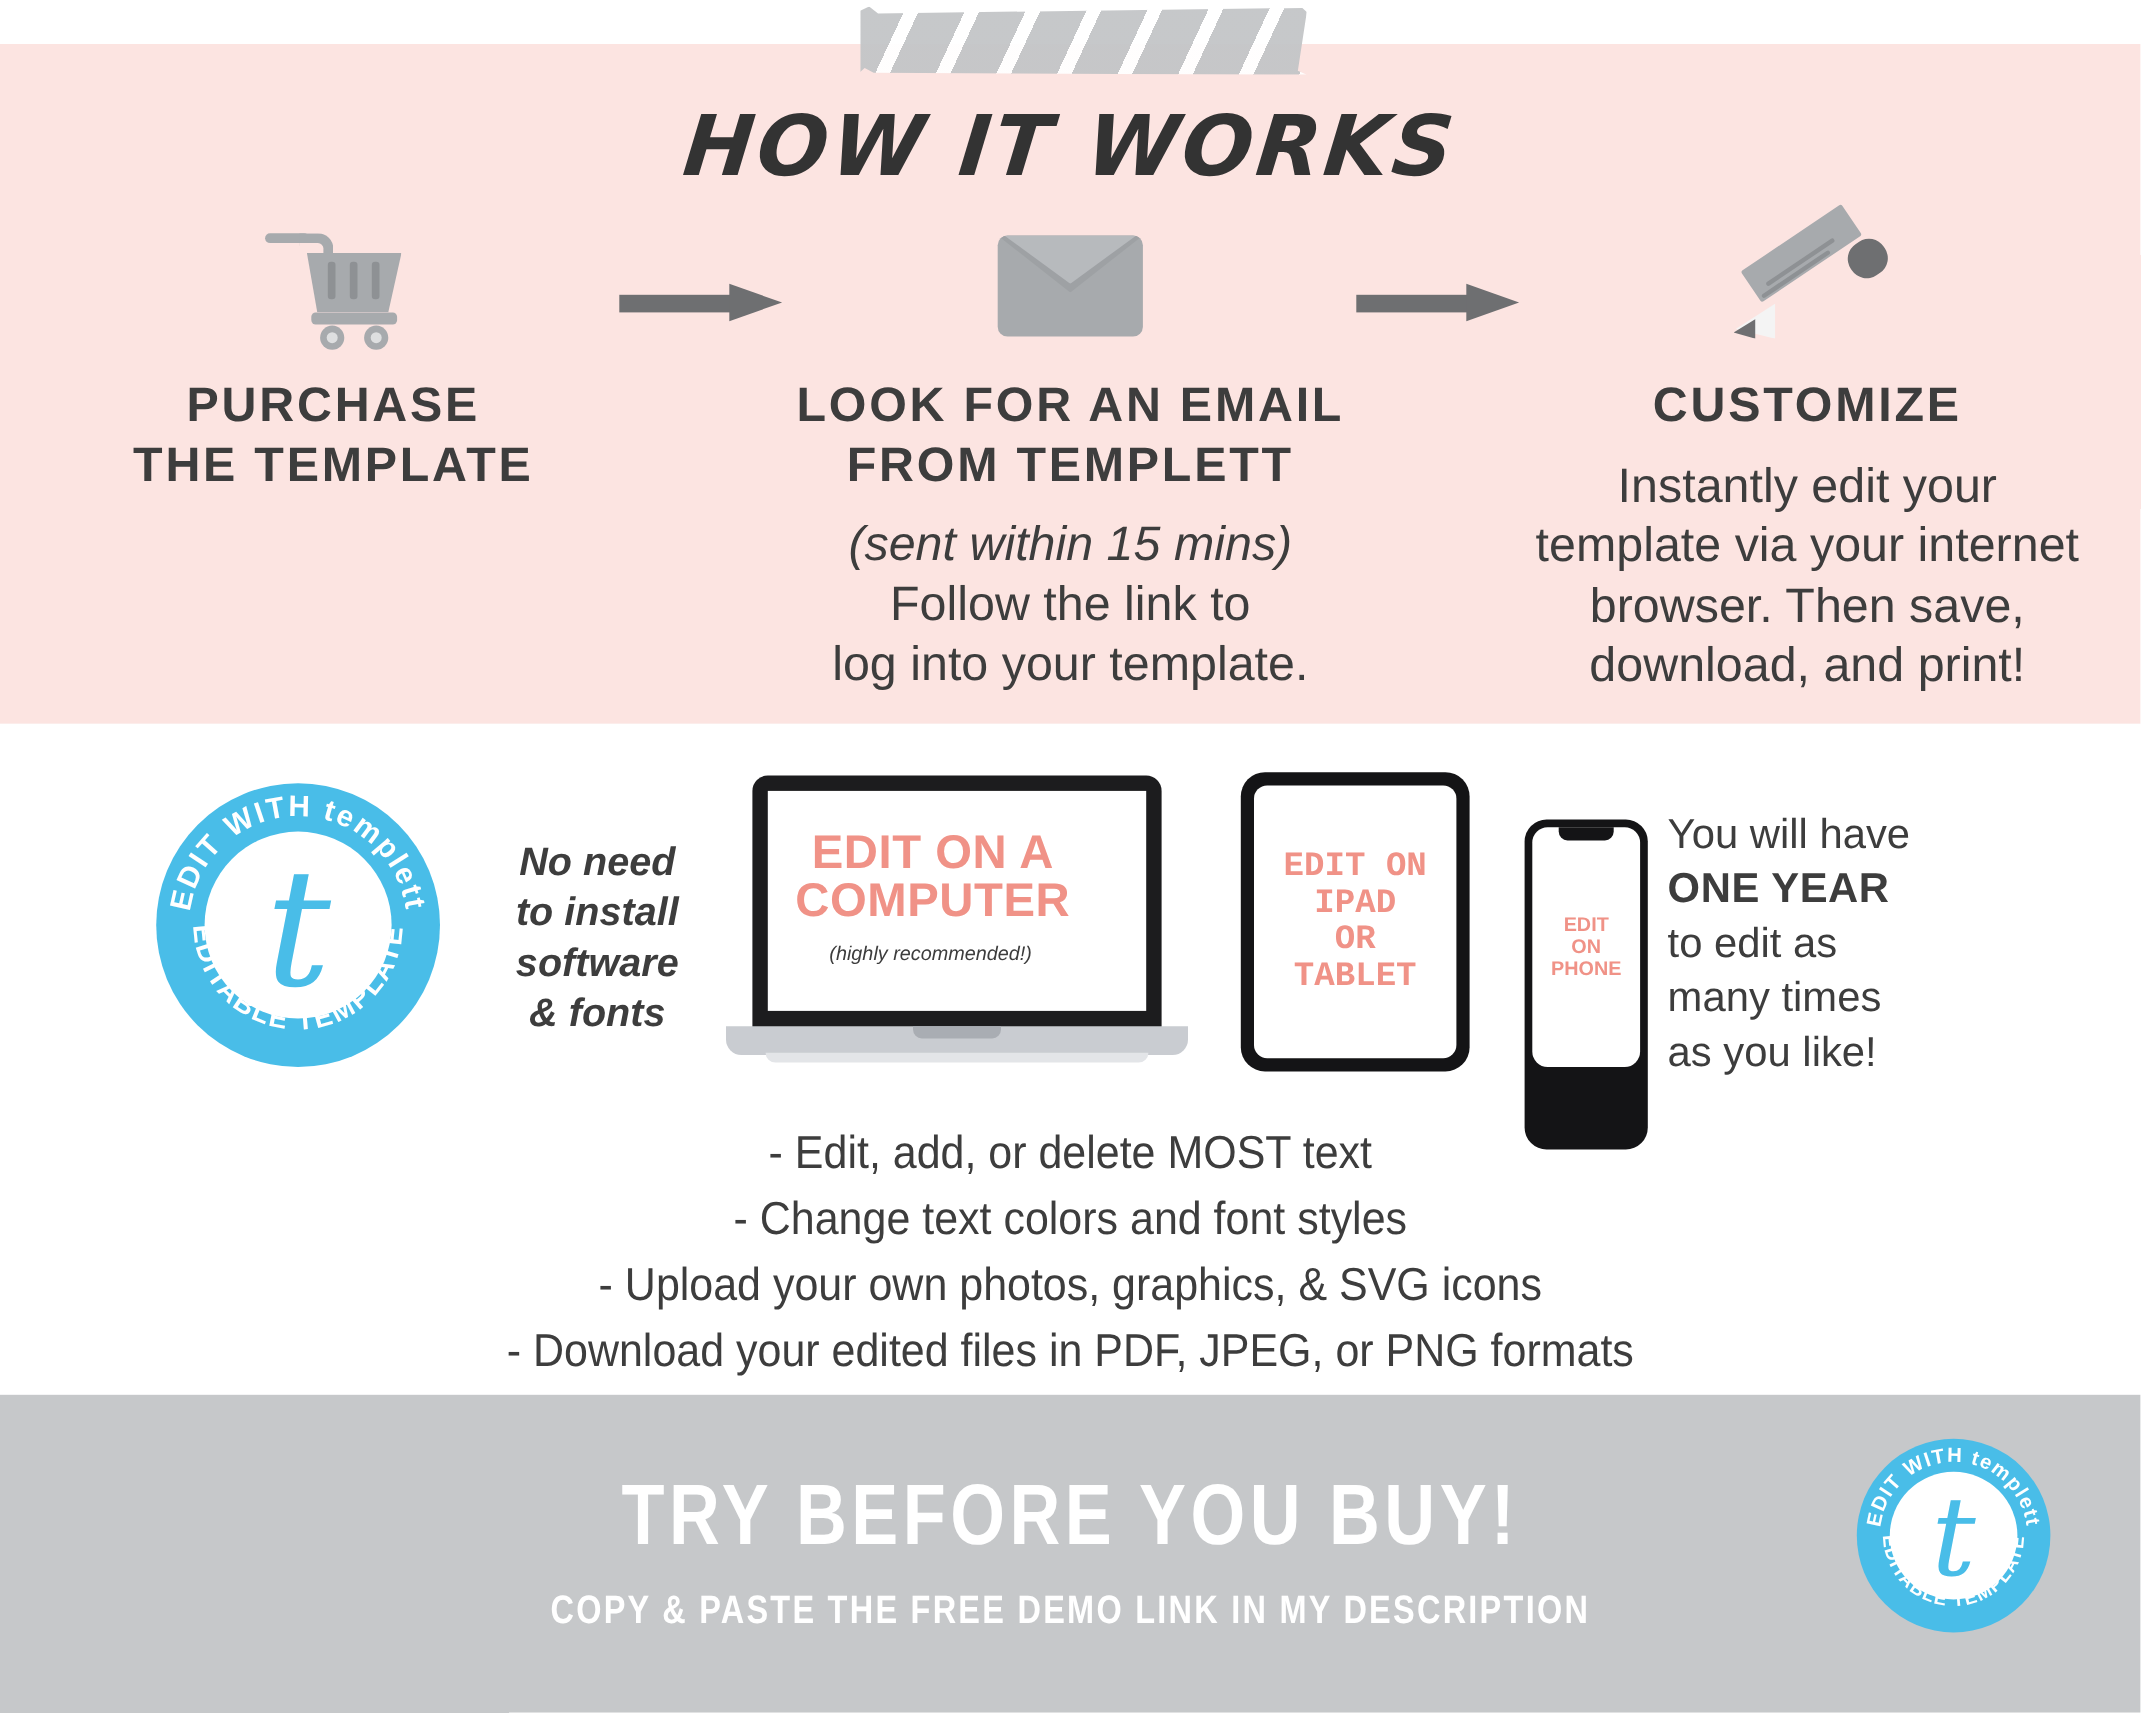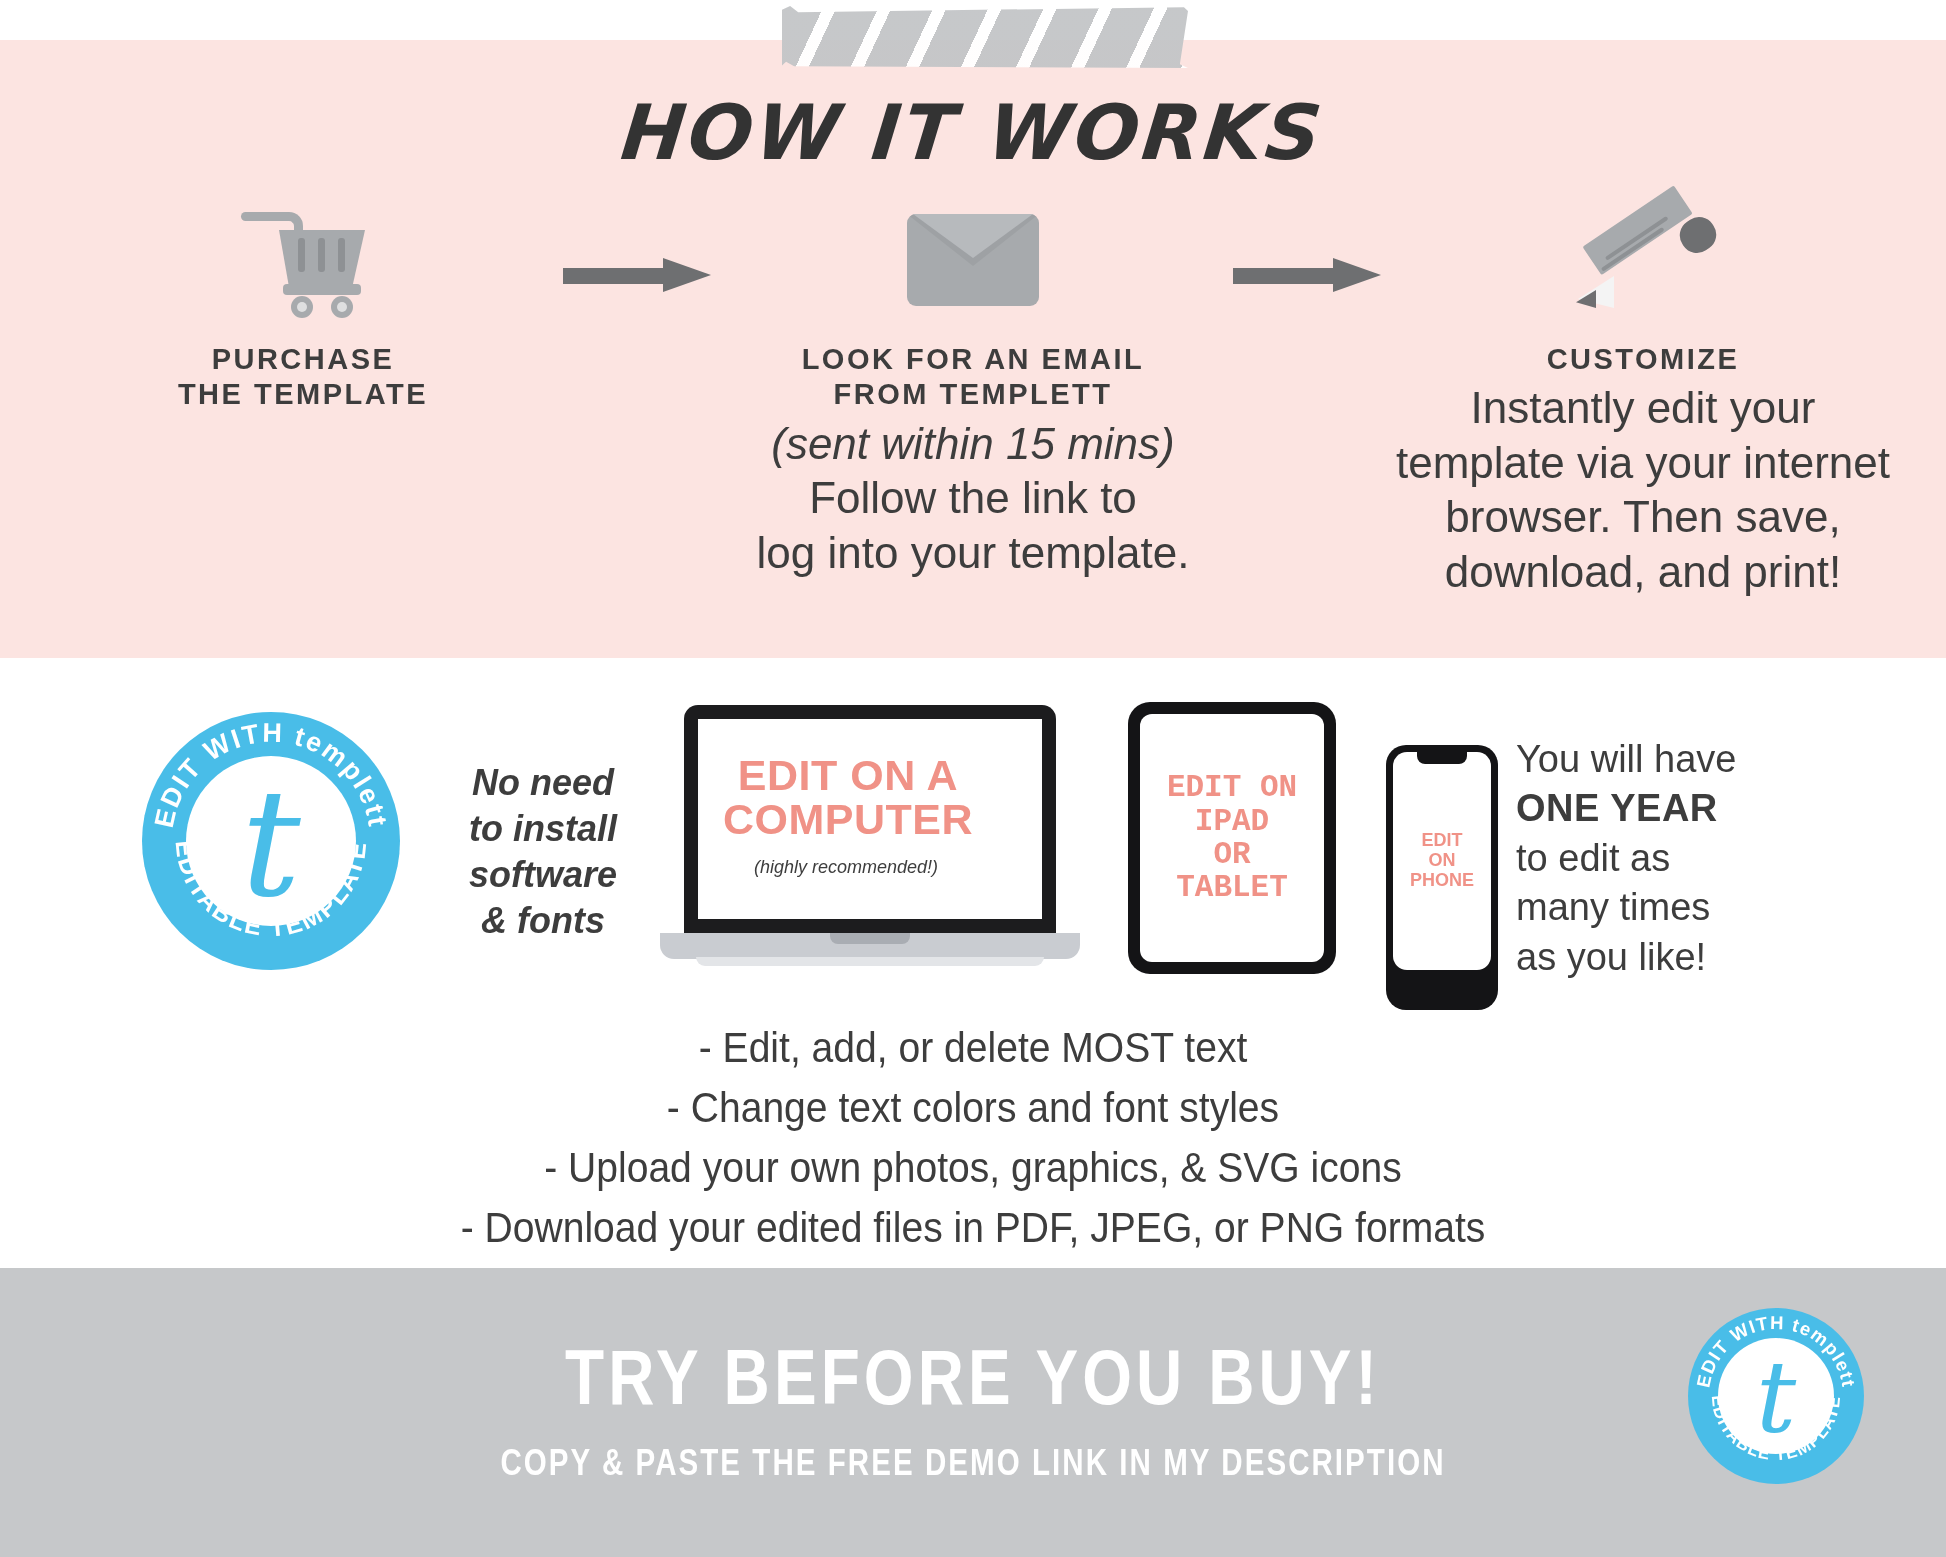--- a/index.html
+++ b/index.html
@@ -40,22 +40,22 @@
   }
 
   
   .steps{
     position:absolute;top:200px;left:0;width:1946px;height:420px;
     display:flex;align-items:flex-start;justify-content:center;
   }
   .step{width:500px;text-align:center;position:relative;}
   .step-icon{height:120px;display:flex;align-items:center;justify-content:center;margin-bottom:22px;}
   .step-head{
-    font-size:29px;font-weight:700;letter-spacing:2.5px;line-height:1.22;
-    color:#3d3d3d;margin-bottom:4px;
+    font-size:44px;font-weight:700;letter-spacing:2.5px;line-height:1.22;
+    color:#3d3d3d;margin-bottom:19px;
   }
   .step-body{font-size:44px;line-height:1.24;color:#3d3d3d;font-weight:400;}
   .step-body .ital{font-style:italic;}
 
   .arrow-cell{width:170px;display:flex;align-items:center;justify-content:center;padding-top:58px;}
   .arrow{position:relative;width:150px;height:34px;}
   .arrow .shaft{position:absolute;left:0;top:10px;width:104px;height:16px;background:#6e6f71;}
   .arrow .head{position:absolute;left:100px;top:0;width:0;height:0;
     border-top:17px solid transparent;border-bottom:17px solid transparent;border-left:48px solid #6e6f71;}
 
@@ -138,21 +138,21 @@
   }
 
   
   .tablet{position:absolute;left:1128px;top:702px;width:208px;height:272px;
     background:#141416;border-radius:22px;font-family:Liberation Mono, monospace;}
   .tablet .tscreen{position:absolute;left:12px;top:12px;width:184px;height:248px;background:#fff;border-radius:12px;
     display:flex;align-items:center;justify-content:center;}
   .tablet .ttext{font-size:31px;font-weight:700;line-height:1.08;color:#f09287;text-align:center;}
 
   
-  .phone{position:absolute;left:1386px;top:745px;width:112px;height:265px;
+  .phone{position:absolute;left:1386px;top:745px;width:112px;height:300px;
     background:#141416;border-radius:20px;}
   .phone .pscreen{position:absolute;left:7px;top:7px;width:98px;height:218px;background:#fff;border-radius:14px;
     display:flex;align-items:center;justify-content:center;}
   .phone .pnotch{position:absolute;left:31px;top:7px;width:50px;height:12px;background:#141416;border-radius:0 0 8px 8px;z-index:3;}
   .phone .ptext{font-size:18px;font-weight:700;line-height:1.1;color:#f09287;text-align:center;}
 
   .oneyear{
     position:absolute;left:1516px;top:735px;width:400px;text-align:left;
     font-size:38px;line-height:1.3;color:#3d3d3d;
   }

